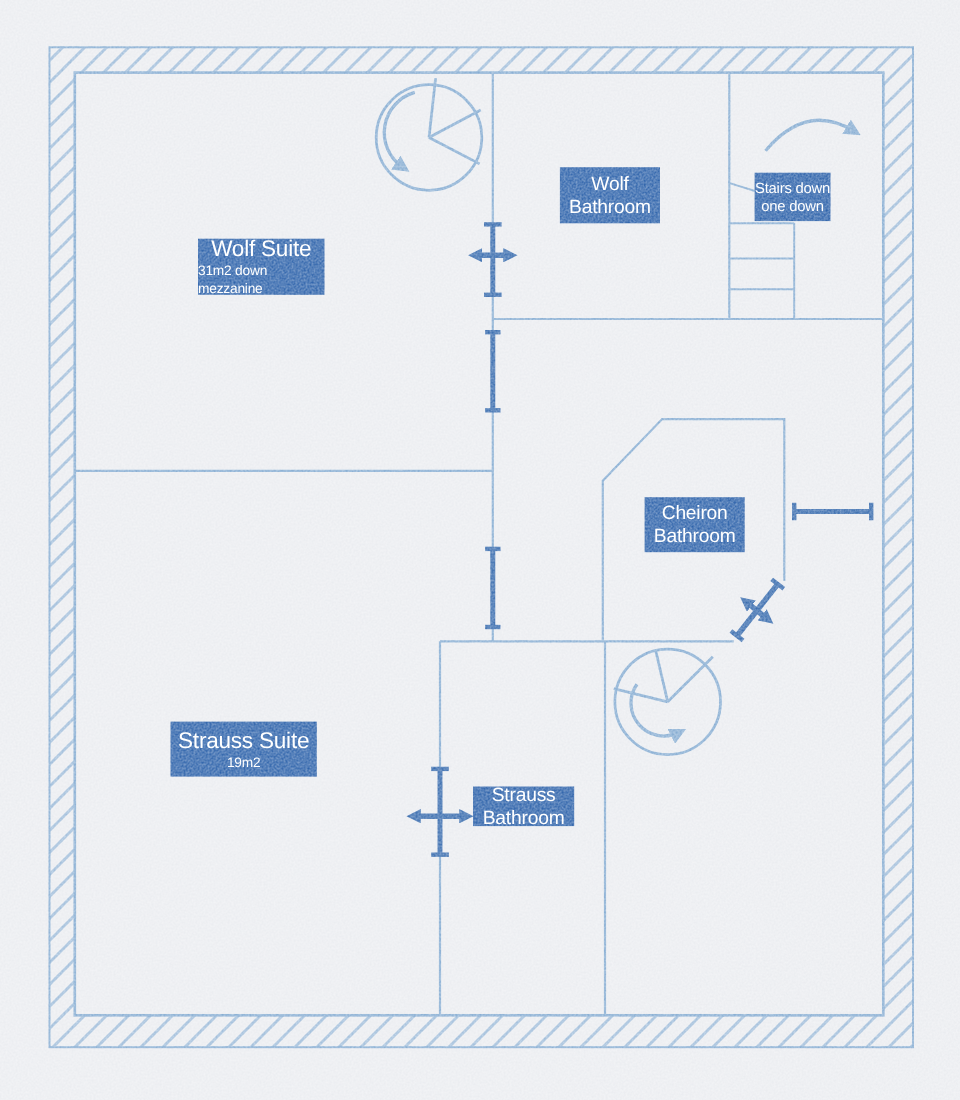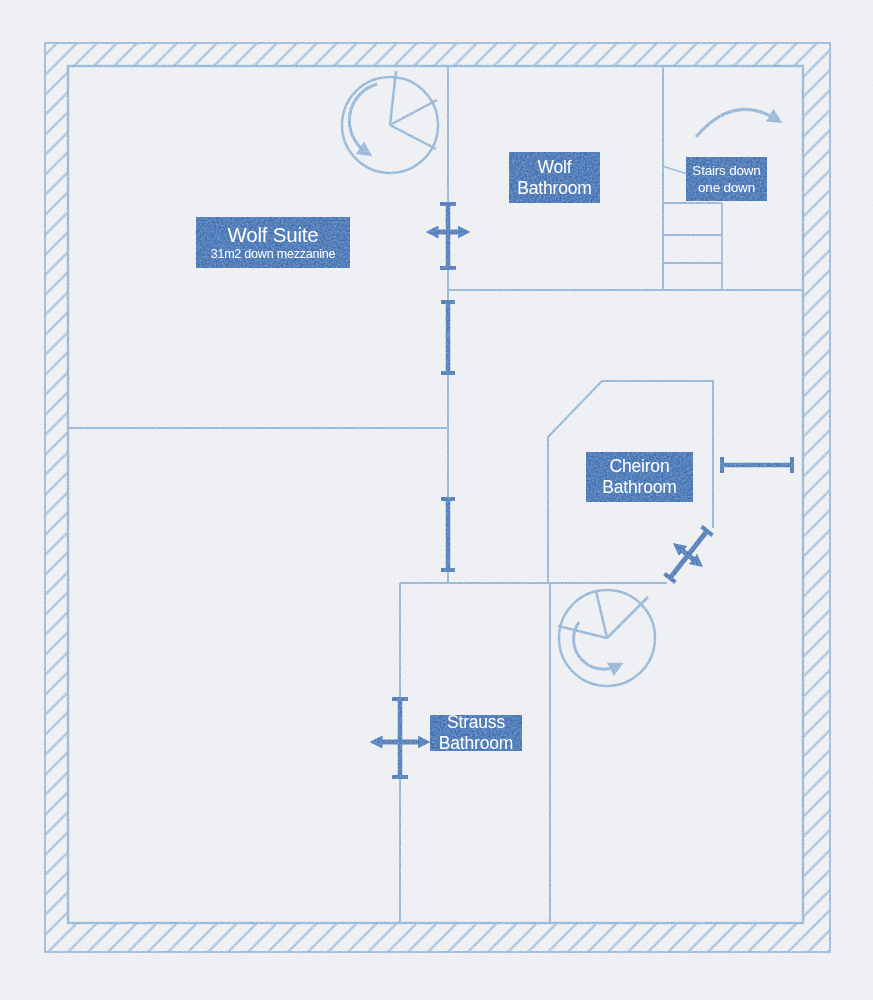--- a/index.html
+++ b/index.html
@@ -121,40 +121,44 @@
     </g>
 
     <g>
       <line class="door" x1="400" y1="699" x2="400" y2="777" stroke-width="4.5"></line>
       <line class="door" x1="392" y1="699" x2="408" y2="699" stroke-width="4"></line>
       <line class="door" x1="392" y1="777" x2="408" y2="777" stroke-width="4"></line>
       <line class="door" x1="376" y1="742" x2="424" y2="742" stroke-width="5" marker-start="url(#ah-dark)" marker-end="url(#ah-dark)"></line>
     </g>
   </svg>
 
-  <div class="label" style="left:196px;top:217px;width:154px;height:51px">
+  <div class="label" style="left:180px;top:217px;width:115px;height:51px">
     <span class="t">Wolf Suite</span>
     <span class="s">31m2 down mezzanine</span>
   </div>
 
   <div class="label two" style="left:509px;top:152px;width:91px;height:51px">
     <span>Wolf</span>
     <span>Bathroom</span>
   </div>
 
-  <div class="label small" style="left:686px;top:157px;width:81px;height:44px">
+  <div class="label small" style="left:686px;top:157px;width:69px;height:44px">
     <span>Stairs down</span>
     <span>one down</span>
   </div>
 
-  <div class="label two" style="left:586px;top:452px;width:107px;height:50px">
+  <div class="label two" style="left:586px;top:452px;width:91px;height:50px">
     <span>Cheiron</span>
     <span>Bathroom</span>
   </div>
 
+  <div class="label" style="left:155px;top:656px;width:133px;height:50px">
+    <span class="t">Strauss Suite</span>
+    <span class="s">19m2</span>
+  </div>
 
   <div class="label two" style="left:430px;top:715px;width:92px;height:36px">
     <span>Strauss</span>
     <span>Bathroom</span>
   </div>
 
 
   <svg class="noise" width="873" height="1000" viewBox="0 0 873 1000">
     <rect x="0" y="0" width="873" height="1000" filter="url(#paper-noise)"></rect>
   </svg>

